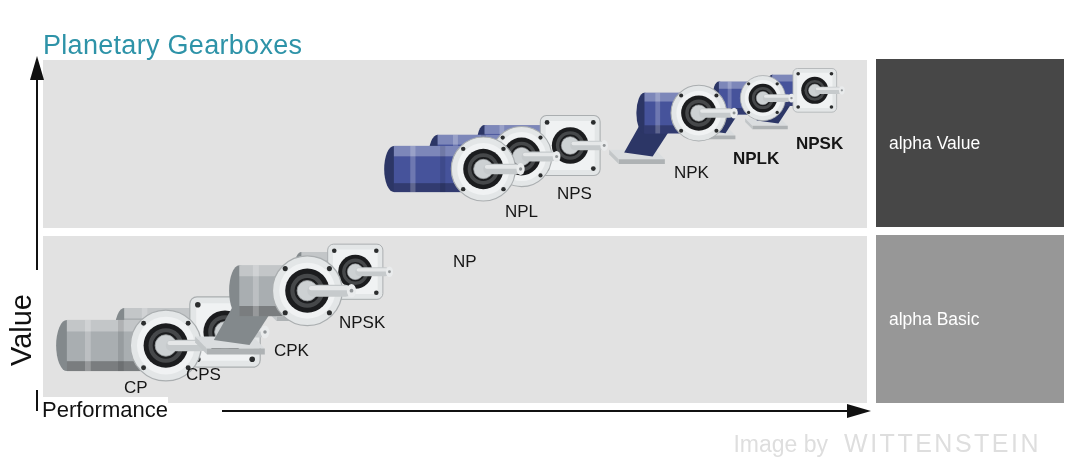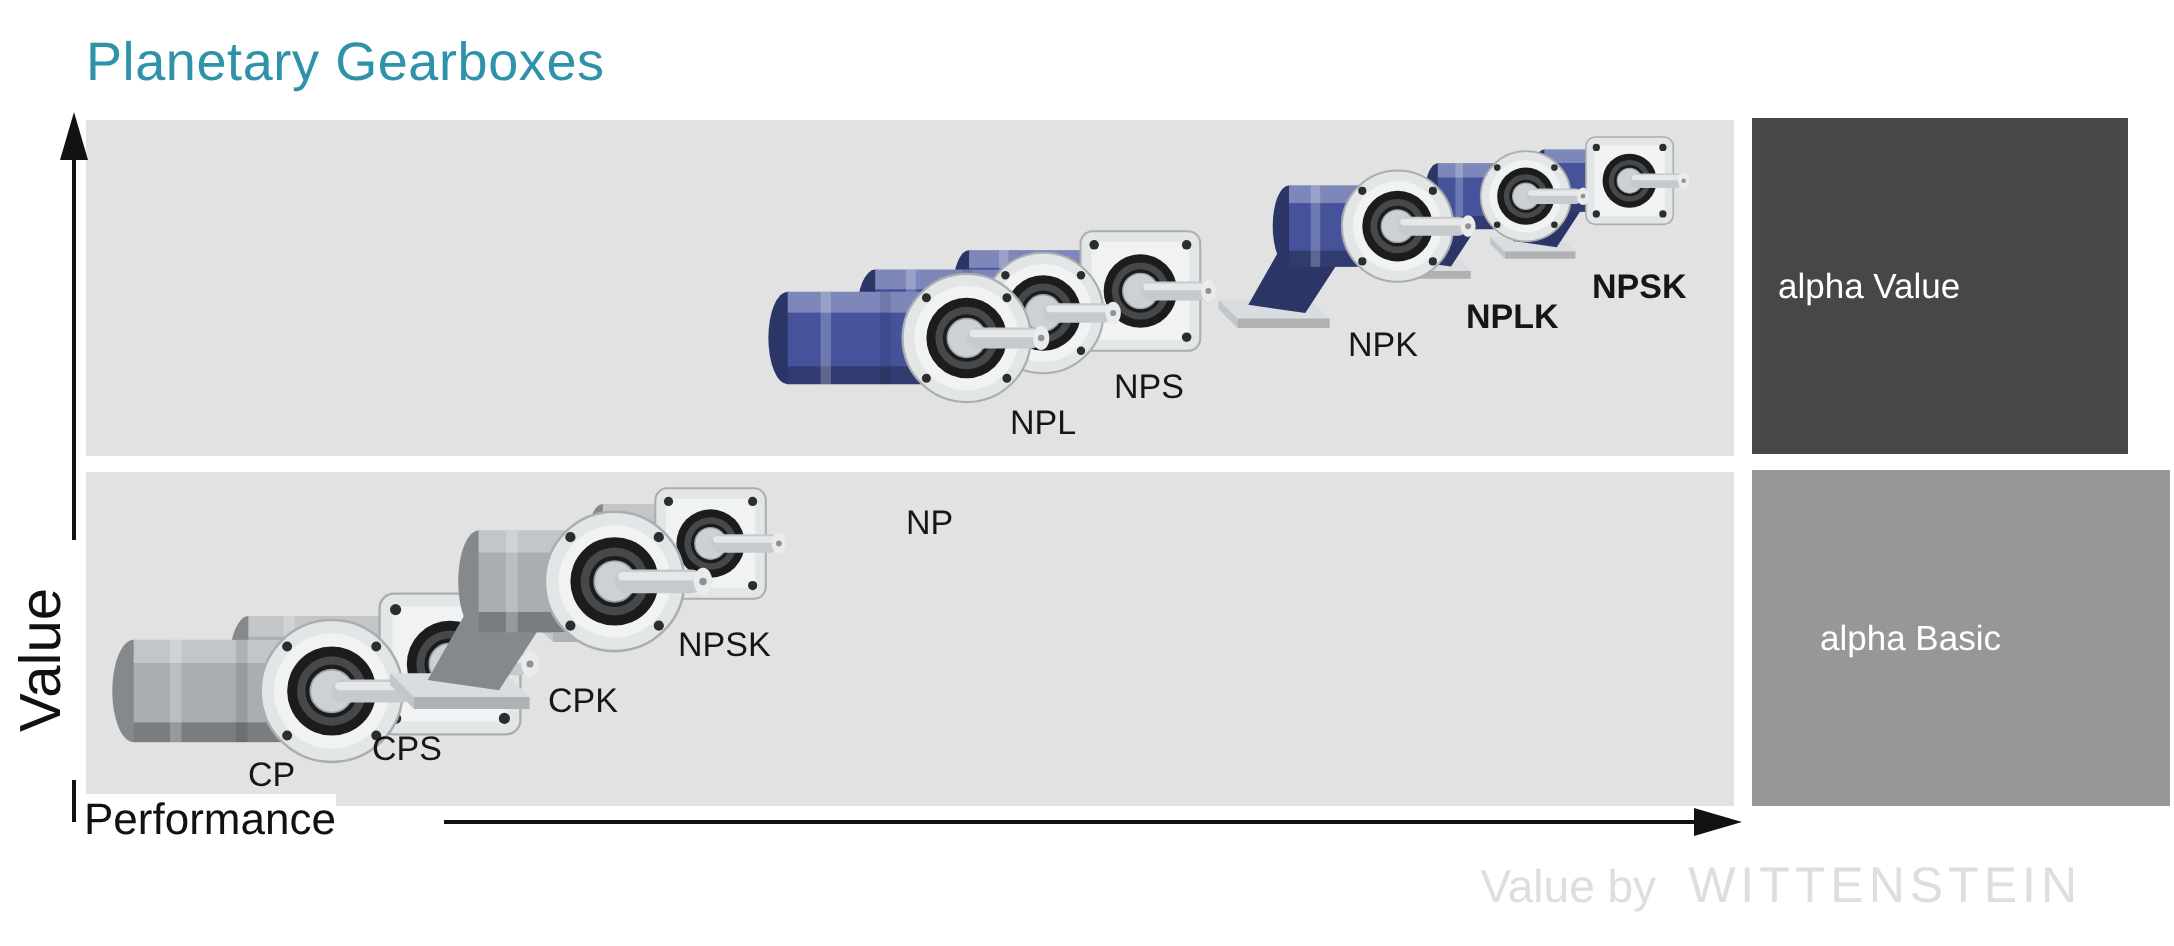--- a/index.html
+++ b/index.html
@@ -1,35 +1,35 @@
 <!DOCTYPE html>
 <html><head>
 <meta charset="utf-8">
 <style>
   html,body { margin:0; padding:0; background:#fff; }
   .stage {
     position:relative; width:1087px; height:473px; background:#ffffff;
     overflow:hidden; font-family:"Liberation Sans", sans-serif;
   }
   .title {
-    position:absolute; left:43px; top:16px;
+    position:absolute; left:43px; top:30px;
     font-size:27px; font-weight:400; letter-spacing:0.3px; color:#2e93a8;
   }
   .band {
     position:absolute; left:43px; width:824px; height:168px; background:#e2e2e2;
   }
   .band.top { top:60px; }
   .band.bottom { top:236px; height:167px; }
   .cat-box {
     position:absolute; left:876px; width:188px; height:168px;
     display:flex; align-items:center; color:#ffffff; font-size:17.5px;
   }
   .cat-box span { padding-left:13px; }
   .cat-box.value { top:59px; background:#474747; }
-  .cat-box.basic { top:235px; background:#979797;padding-left:21px; }
+  .cat-box.basic { top:235px; background:#979797; }
   .axis-svg { position:absolute; left:0; top:0; pointer-events:none; }
   .ylabel {
     position:absolute; left:-39px; top:313px; width:120px; height:34px;
     line-height:34px; text-align:center; transform:rotate(-90deg);
     font-size:29px; color:#111; background:#fff;
   }
   .xlabel {
     position:absolute; left:42px; top:397px; font-size:22px; color:#111; background:#fff;
   }
   .gb { position:absolute; }
@@ -216,17 +216,17 @@
     </svg>
 
   <div class="plabel" style="left:453px; top:206px;margin-top:46px;">NP</div>
   <div class="plabel" style="left:505px; top:202px;">NPL</div>
   <div class="plabel" style="left:557px; top:184px;">NPS</div>
   <div class="plabel" style="left:674px; top:163px;">NPK</div>
   <div class="plabel" style="left:733px; top:149px;font-weight:bold;">NPLK</div>
   <div class="plabel" style="left:796px; top:134px;font-weight:bold;">NPSK</div>
 
   <div class="watermark">
-    <span class="prefix">Value by</span>
+    <span class="prefix">Image by</span>
     <span class="brand">WITTENSTEIN</span>
   </div>
 
 </div>
 
 </body></html>

